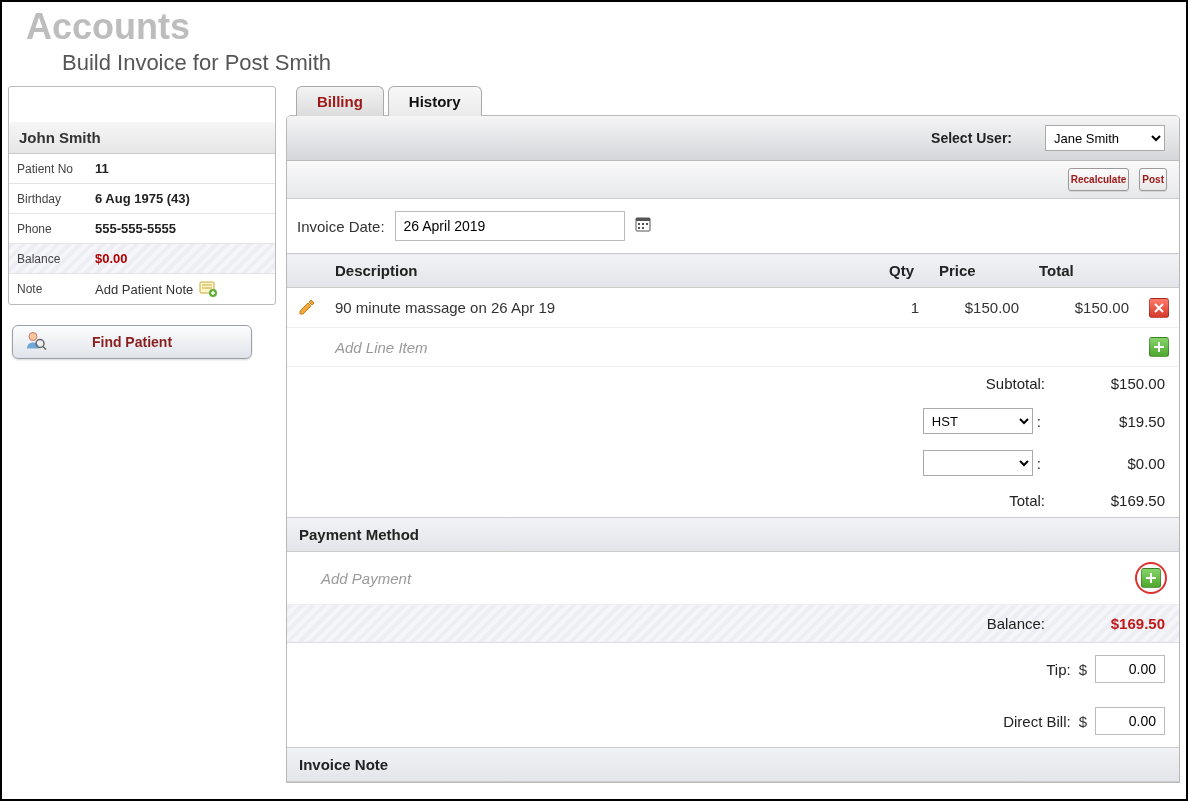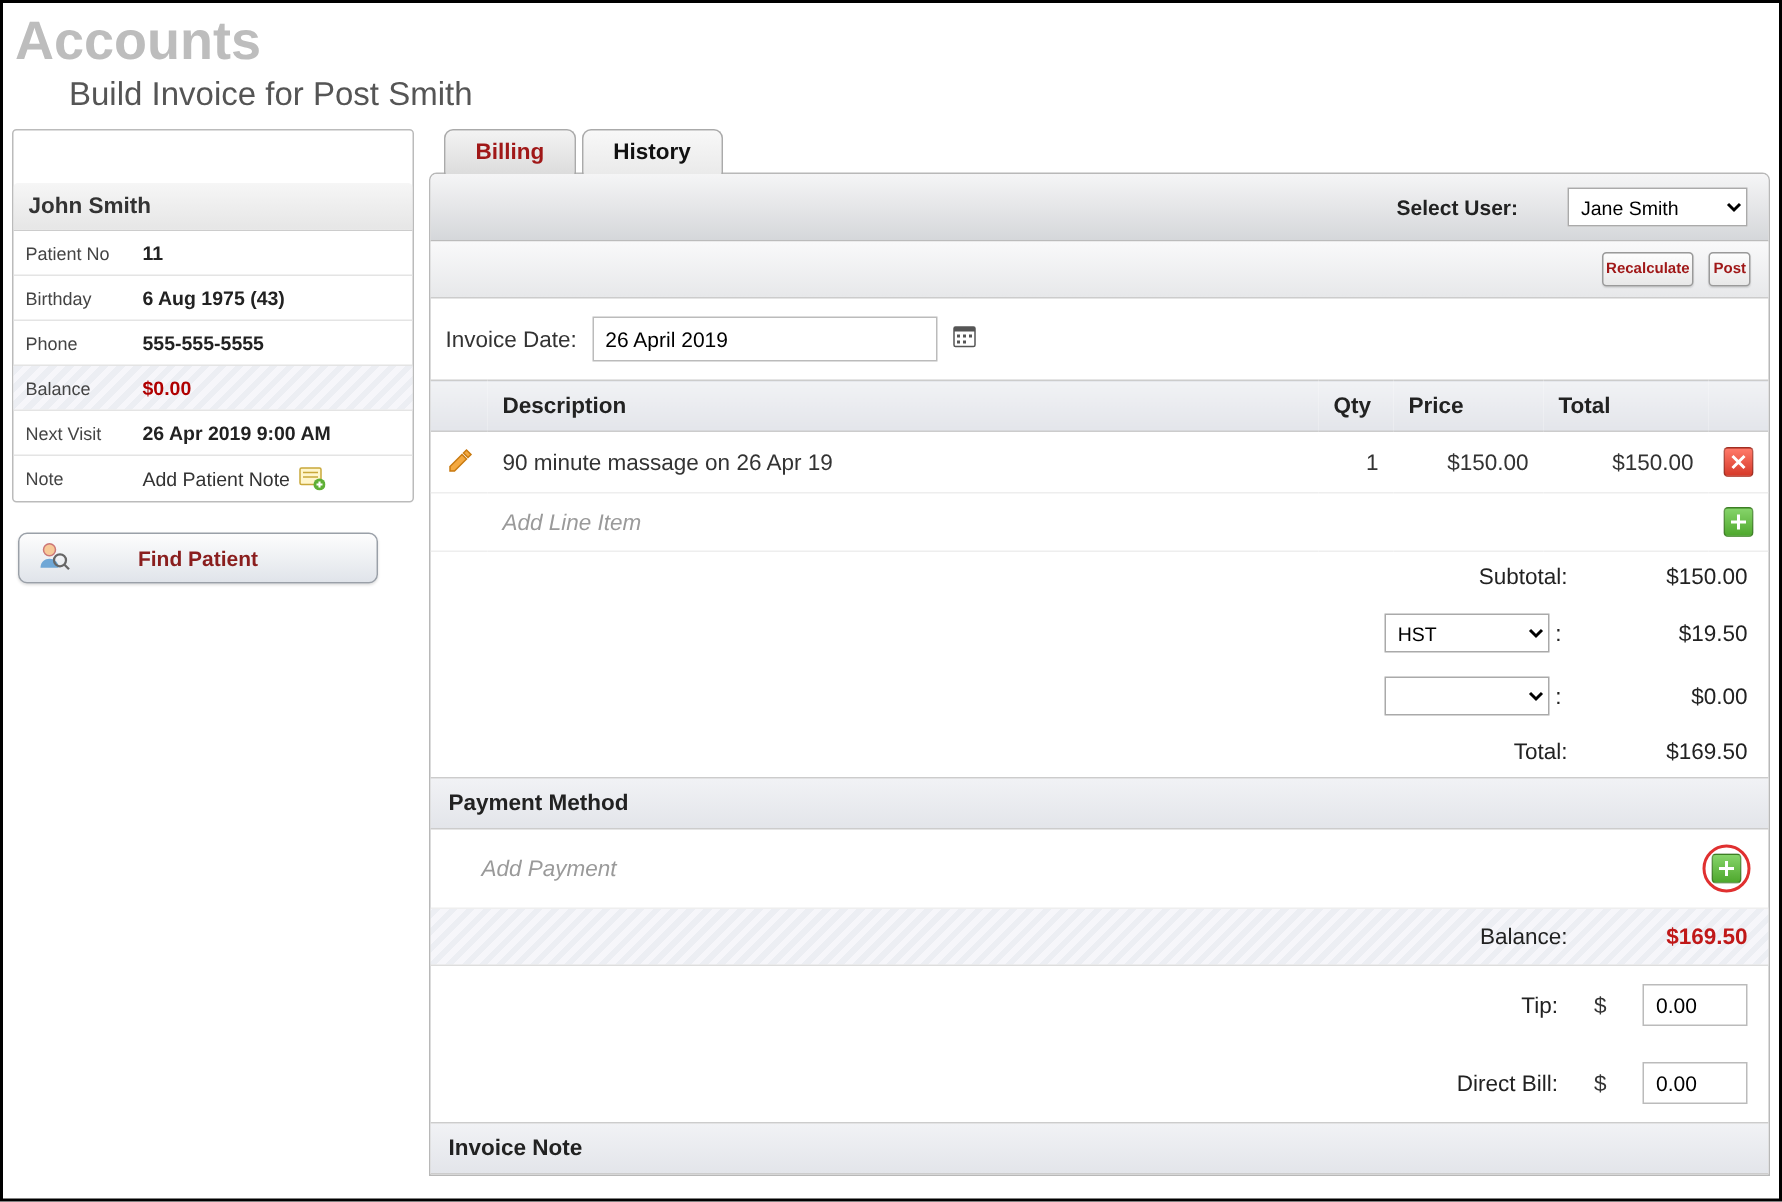--- a/index.html
+++ b/index.html
@@ -9,20 +9,21 @@
     background: #fff;
     color: #333;
     border: 2px solid #000;
     width: 1188px;
     height: 801px;
     overflow: hidden;
     position: relative;
   }
   .page-header {
     padding: 4px 0 0 8px;
+    margin-left: 16px;
   }
   .page-title {
     font-size: 36px;
     font-weight: bold;
     color: #bdbdbd;
     font-family: Verdana, sans-serif;
   }
   .page-subtitle {
     font-size: 22px;
     color: #555;
@@ -324,28 +325,29 @@
     text-align: right;
     color: #c01818;
     font-weight: bold;
     font-size: 15px;
   }
   .tip-row {
     display: flex;
     justify-content: flex-end;
     align-items: center;
     padding: 12px 14px 12px 0;
-    gap: 24px;
+    gap: 8px;
     font-size: 15px;
   }
   .tip-row .dollar { font-size: 15px; }
   input.amount-input {
     width: 70px;
     border: 1px solid #bbb;
     height: 28px;
+    text-align: right;
     padding: 4px 8px;
     font-family: inherit;
     font-size: 14px;
   }
 </style>
 </head>
 <body>
 
 <div class="page-header">
   <div class="page-title">Accounts</div>
@@ -366,24 +368,20 @@
         <div class="pc-label">Birthday</div>
         <div class="pc-value">6 Aug 1975 (43)</div>
       </div>
       <div class="pc-row">
         <div class="pc-label">Phone</div>
         <div class="pc-value">555-555-5555</div>
       </div>
       <div class="pc-row hatched">
         <div class="pc-label">Balance</div>
         <div class="pc-value balance">$0.00</div>
-      </div>
-      <div class="pc-row">
-        <div class="pc-label">Next Visit</div>
-        <div class="pc-value">26 Apr 2019 9:00 AM</div>
       </div>
       <div class="pc-row">
         <div class="pc-label">Note</div>
         <div class="pc-value pc-note-row">
           <span class="note-link">Add Patient Note</span>
           <span class="note-icon">
             <svg width="18" height="16">
                 <rect x="1" y="1" width="14" height="11" rx="1" fill="#fff6cc" stroke="#c9a83a"></rect>
                 <path d="M3 4h10M3 7h10" stroke="#c9a83a" stroke-width="1"></path>
                 <circle cx="14" cy="12" r="4" fill="#5fb036"></circle>

